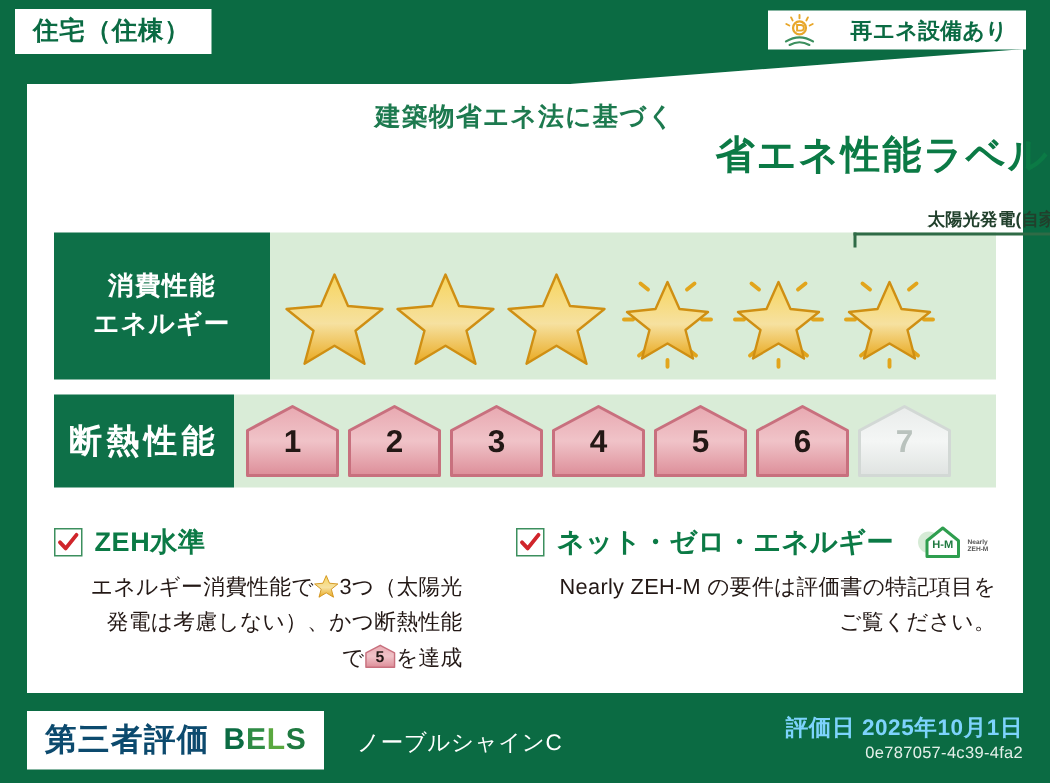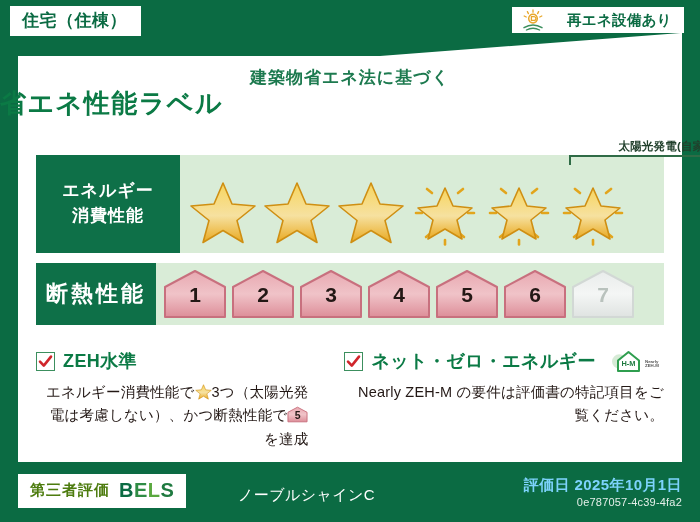--- a/index.html
+++ b/index.html
@@ -53,21 +53,21 @@
 
   
   .title-sub{
     position:absolute;left:0;right:0;top:66px;
     text-align:center;
     color:#1d7a4f;
     font-size:17px;font-weight:bold;letter-spacing:1px;
   }
   .title-main{
     position:absolute;left:0;right:0;top:86px;
-    text-align:left;
+    text-align:right;
     color:#0b7a45;
     font-size:26px;font-weight:bold;letter-spacing:1.5px;
   }
 
   
   .row{
     position:absolute;
     display:flex;align-items:stretch;
   }
   .row-energy{left:36px;top:155px;width:628px;height:98px;}
@@ -160,41 +160,42 @@
   }
   .chk svg{width:15px;height:15px;display:block;}
   .col-title{
     color:#0b7a45;font-weight:bold;font-size:18px;letter-spacing:0.4px;
     white-space:nowrap;
   }
   .col-body{
     margin-top:7px;
     font-size:14.5px;line-height:1.62;color:#231815;
     letter-spacing:0.2px;
+    margin-left:24px;
   }
   .inline-star{width:17px;height:16px;vertical-align:-3px;display:inline-block;}
   .inline-house{width:21px;height:17px;vertical-align:-3px;display:inline-block;position:relative;}
   .inline-house .ihn{
     position:absolute;inset:0;display:flex;align-items:center;justify-content:center;
     font-size:10.5px;font-weight:bold;color:#231815;top:2px;
   }
   .zehm-logo{width:56px;height:26px;display:inline-block;vertical-align:-8px;margin-left:4px;}
 
   
   .footer{
     position:absolute;left:0;right:0;bottom:0;height:60px;
     background:#0b6b43;
   }
   .bels-chip{
     position:absolute;left:18px;top:12px;
     background:#ffffff;
     padding:5px 12px 6px 12px;
     display:flex;align-items:center;gap:9px;
   }
-  .bels-chip .jp{color:#4d7c0f;font-weight:bold;font-size:15px;letter-spacing:1px;text-align:right;}
+  .bels-chip .jp{color:#0c4a6e;font-weight:bold;font-size:21px;letter-spacing:1px;text-align:right;}
   .bels-chip .bels{font-weight:bold;font-size:20px;letter-spacing:0.5px;}
   .bels-chip .bels span:nth-child(1){color:#0b6b43;}
   .bels-chip .bels span:nth-child(2){color:#2f8c45;}
   .bels-chip .bels span:nth-child(3){color:#5aa83f;}
   .bels-chip .bels span:nth-child(4){color:#1f7a40;}
   .prop-name{
     position:absolute;left:238px;top:24px;
     color:#ffffff;font-size:15px;letter-spacing:0.4px;
   }
   .eval-date{
@@ -235,22 +236,22 @@
     </svg>
     <span class="lbl">再エネ設備あり</span>
   </div>
 
   <div class="title-sub">建築物省エネ法に基づく</div>
   <div class="title-main">省エネ性能ラベル</div>
 
   <div class="row row-energy">
     <div class="row-key">
       <div>
+        <div>消費性能</div>
         <div>エネルギー</div>
-        <div>消費性能</div>
       </div>
     </div>
     <div class="row-val">
 
       <div class="solar-note">太陽光発電(自家消費)分</div>
       <div class="solar-bracket"></div>
 
       <div class="stars">
 
         <div class="star-cell">

